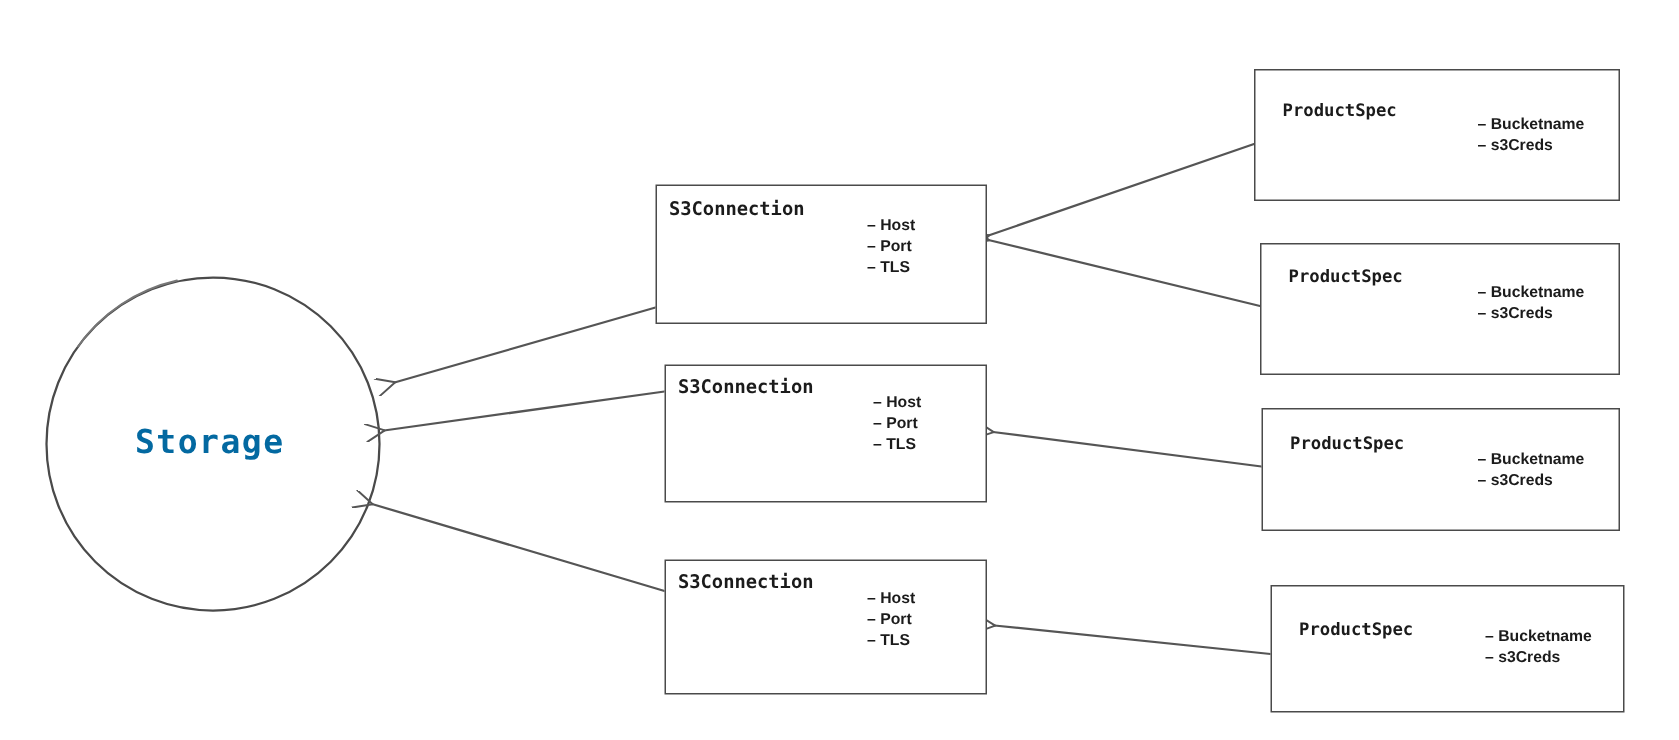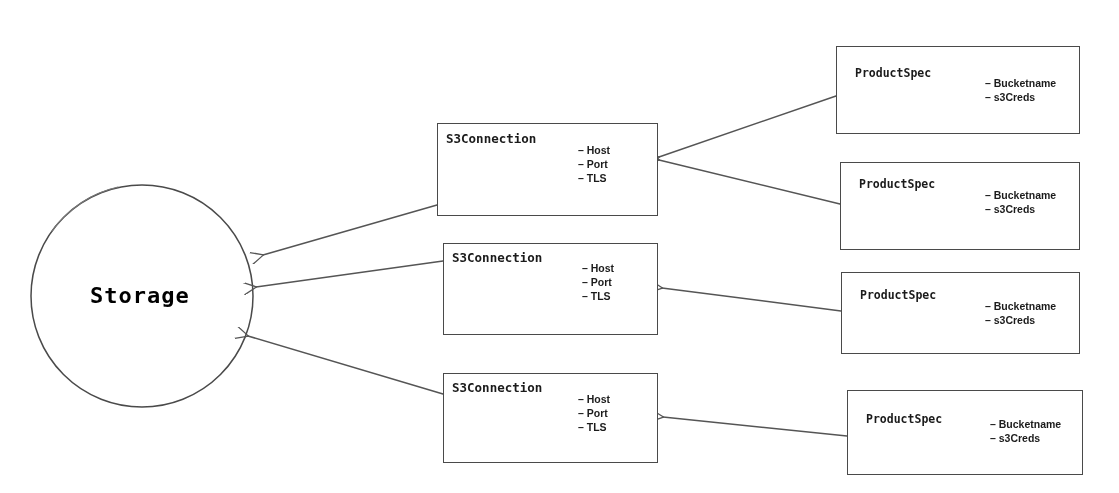--- a/index.html
+++ b/index.html
@@ -47,21 +47,21 @@
     white-space: nowrap;
   }
   .node-attrs div {
     white-space: nowrap;
   }
   .circle-label {
     position: absolute;
     font-family: "DejaVu Sans Mono", "Liberation Mono", monospace;
     font-size: 22px;
     font-weight: 700;
-    color: #000000;
+    color: #0369a1;
     white-space: nowrap;
     letter-spacing: 1px;
   }
 </style>
 </head>
 <body>
 
 <div id="canvas">
 
   <svg id="diagram-svg" viewBox="0 0 1119 493" xmlns="http://www.w3.org/2000/svg">

